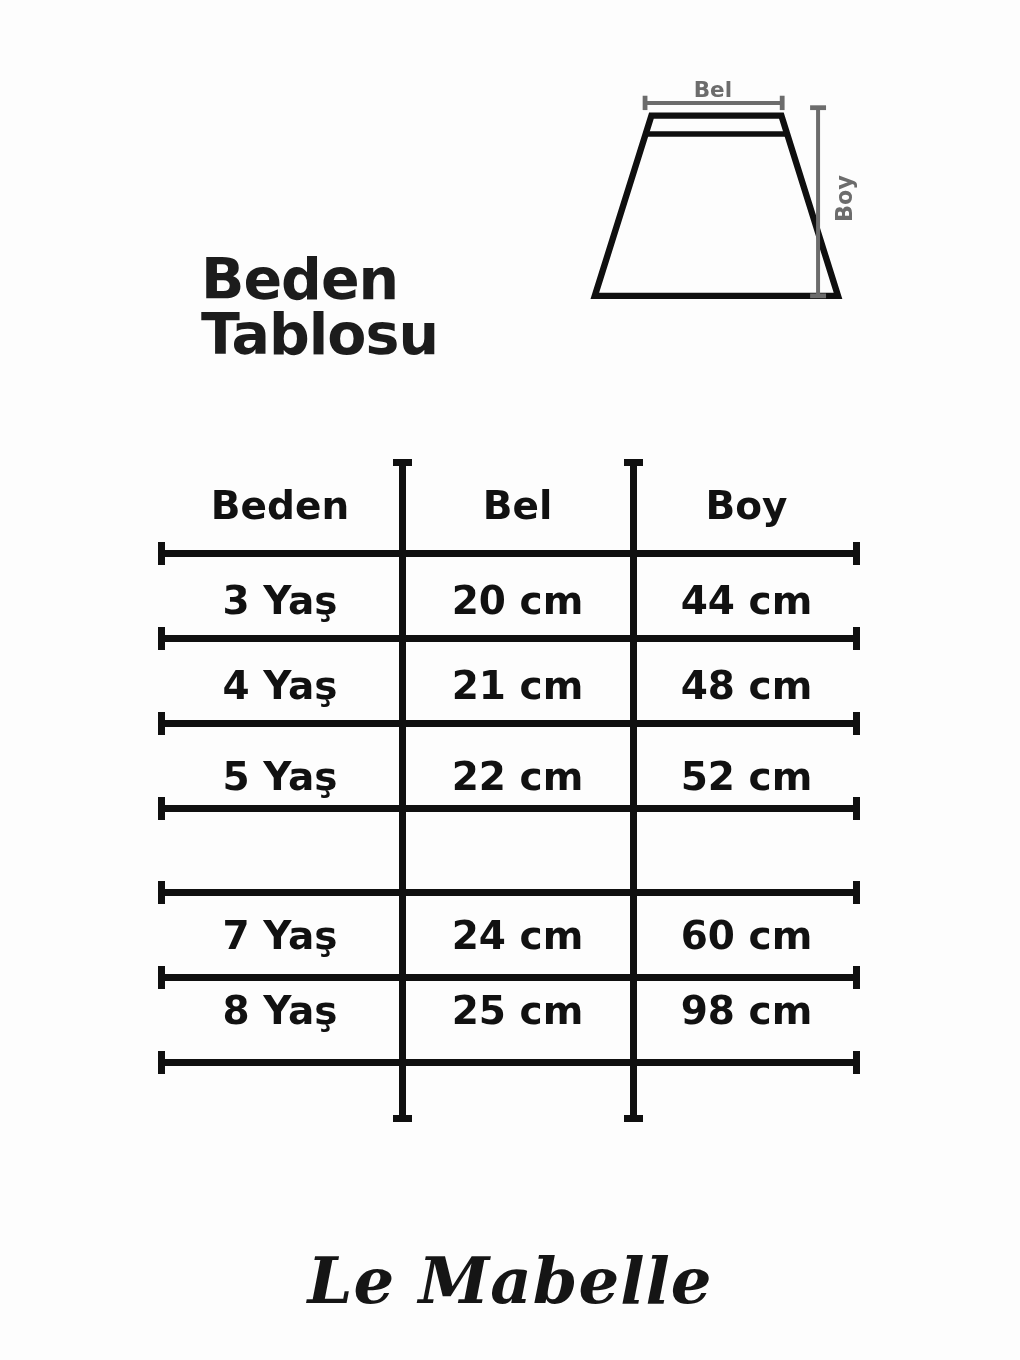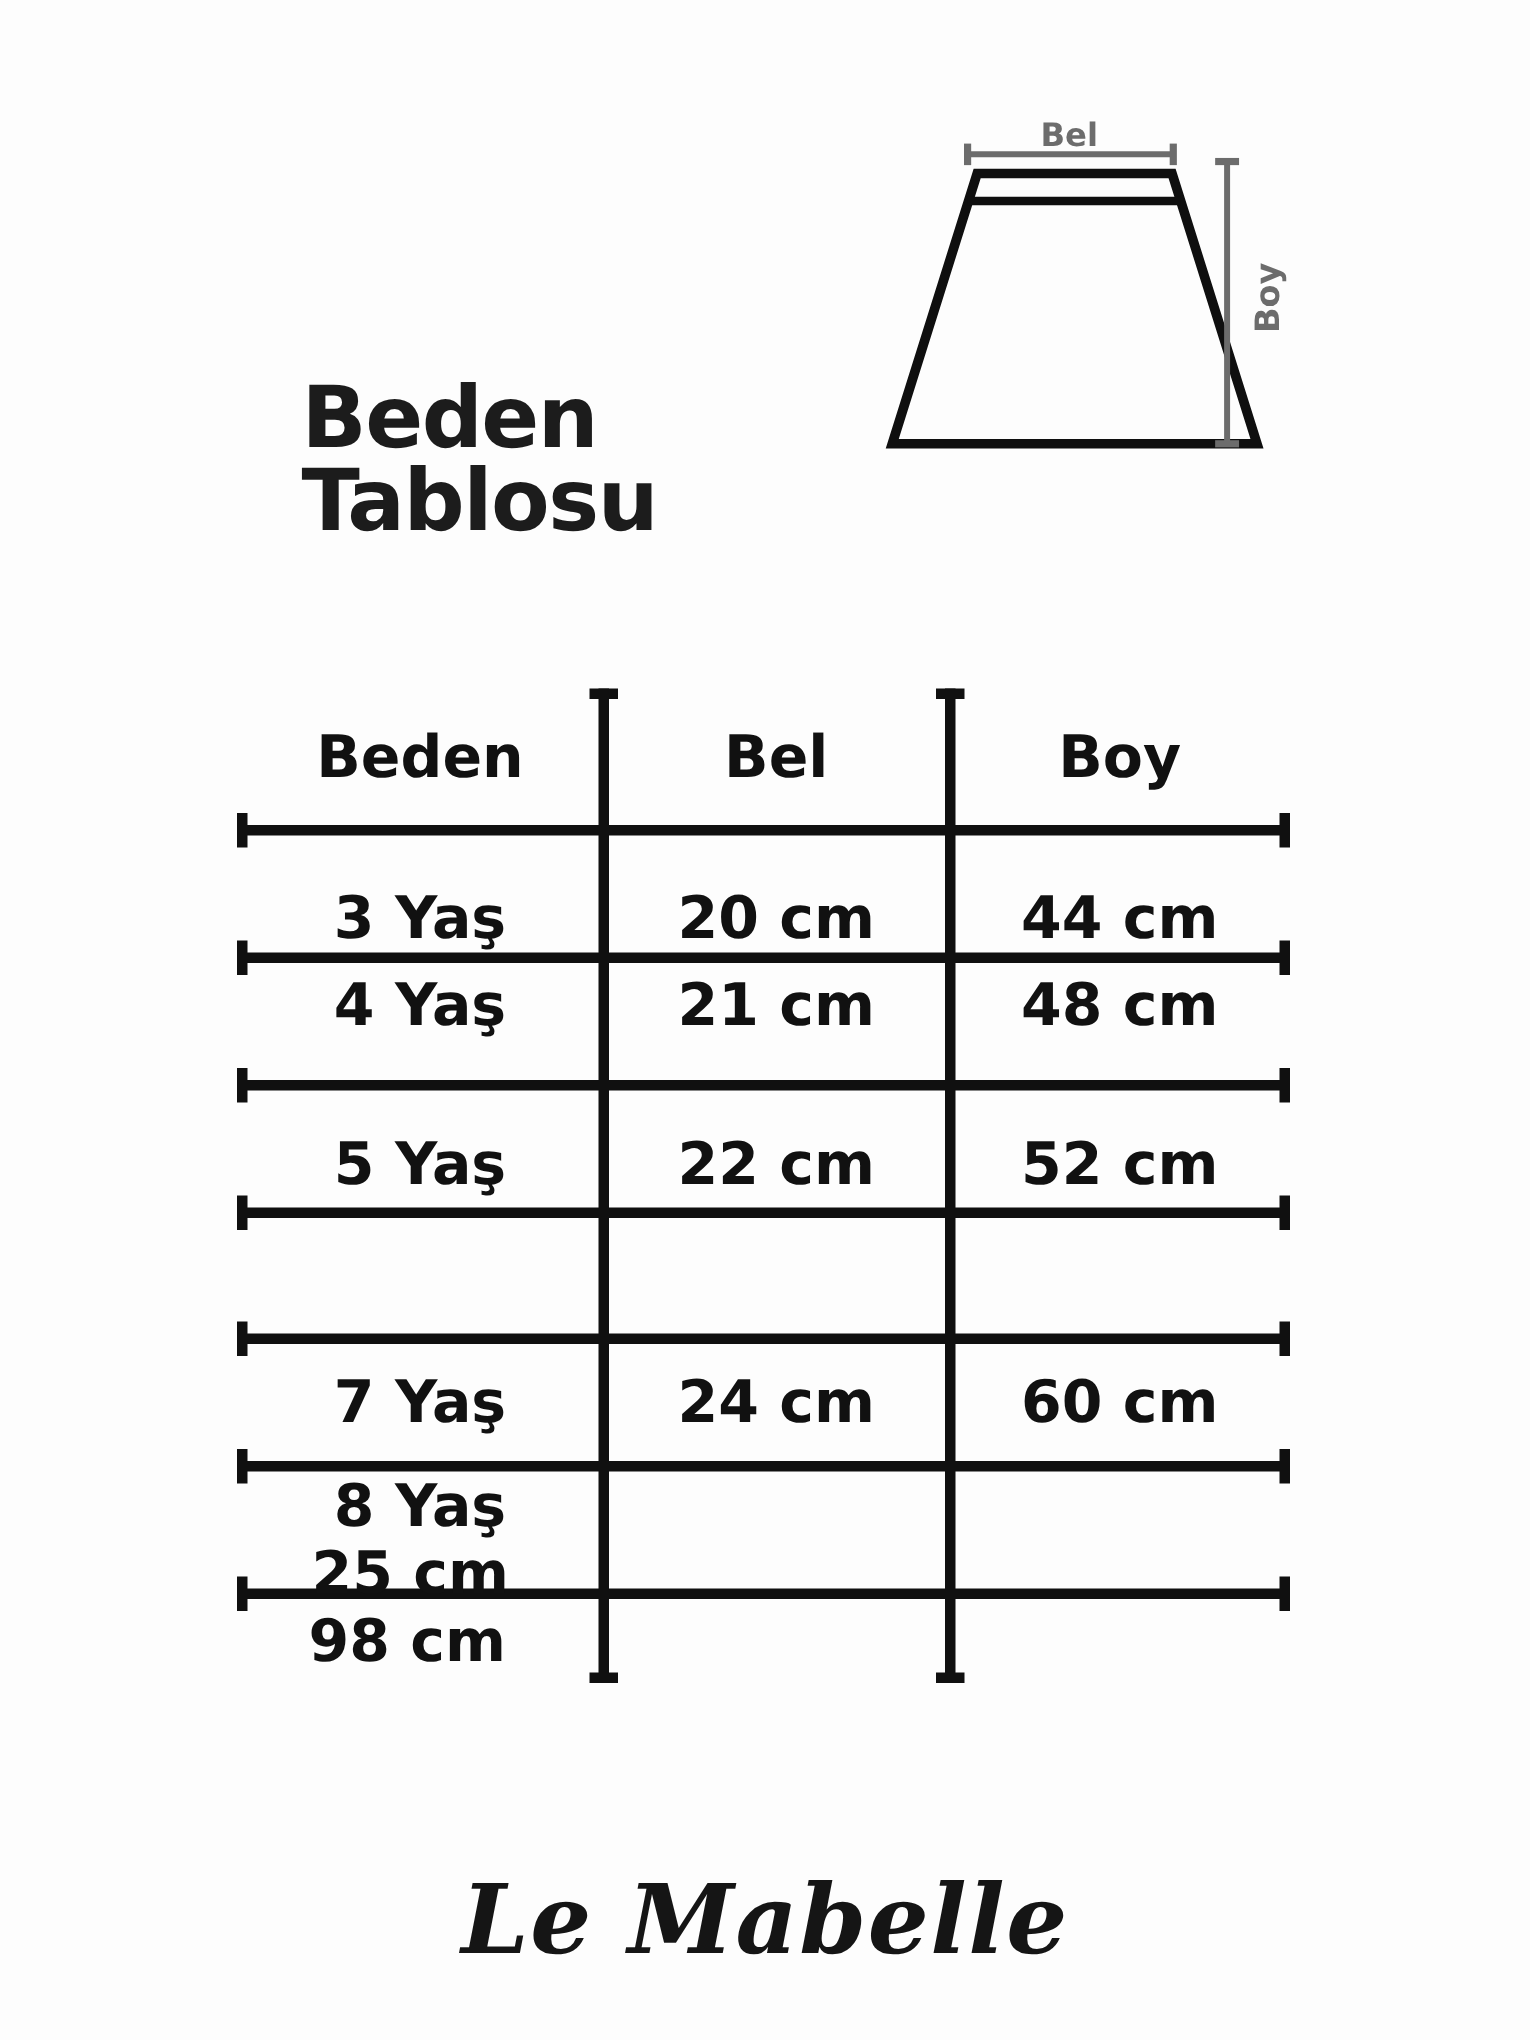--- a/index.html
+++ b/index.html
@@ -28,26 +28,26 @@
   .vrule::after{bottom:0;}
   .trow{position:absolute;left:0;width:702px;display:flex;}
   .trow .cell{
     display:flex;align-items:center;justify-content:center;
     font-weight:700;font-size:39px;color:#111;white-space:nowrap;
   }
   .c1{width:244px;}
   .c2{width:231px;}
   .c3{width:227px;}
   .header-row{top:2px;height:90px;}
-  .r0{top:112px;height:84px;}
-  .r1{top:174px;height:77px;}
+  .r0{top:100px;height:84px;}
+  .r1{top:189px;height:77px;}
   .r2{top:270px;height:96px;}
   .r3{top:355px;height:77px;}
   .r4{top:439px;height:77px;text-align:right;}
-  .r5{top:524px;height:56px;flex-direction:column;}
+  .r5{top:524px;height:56px;}
   
   .brand{
     position:absolute;left:0;top:1243px;width:100%;text-align:center;
     font-family:"DejaVu Serif","Liberation Serif",serif;
     font-style:italic;font-weight:700;font-size:64px;letter-spacing:1px;color:#151515;
   }
 </style>
 </head>
 <body>
 

